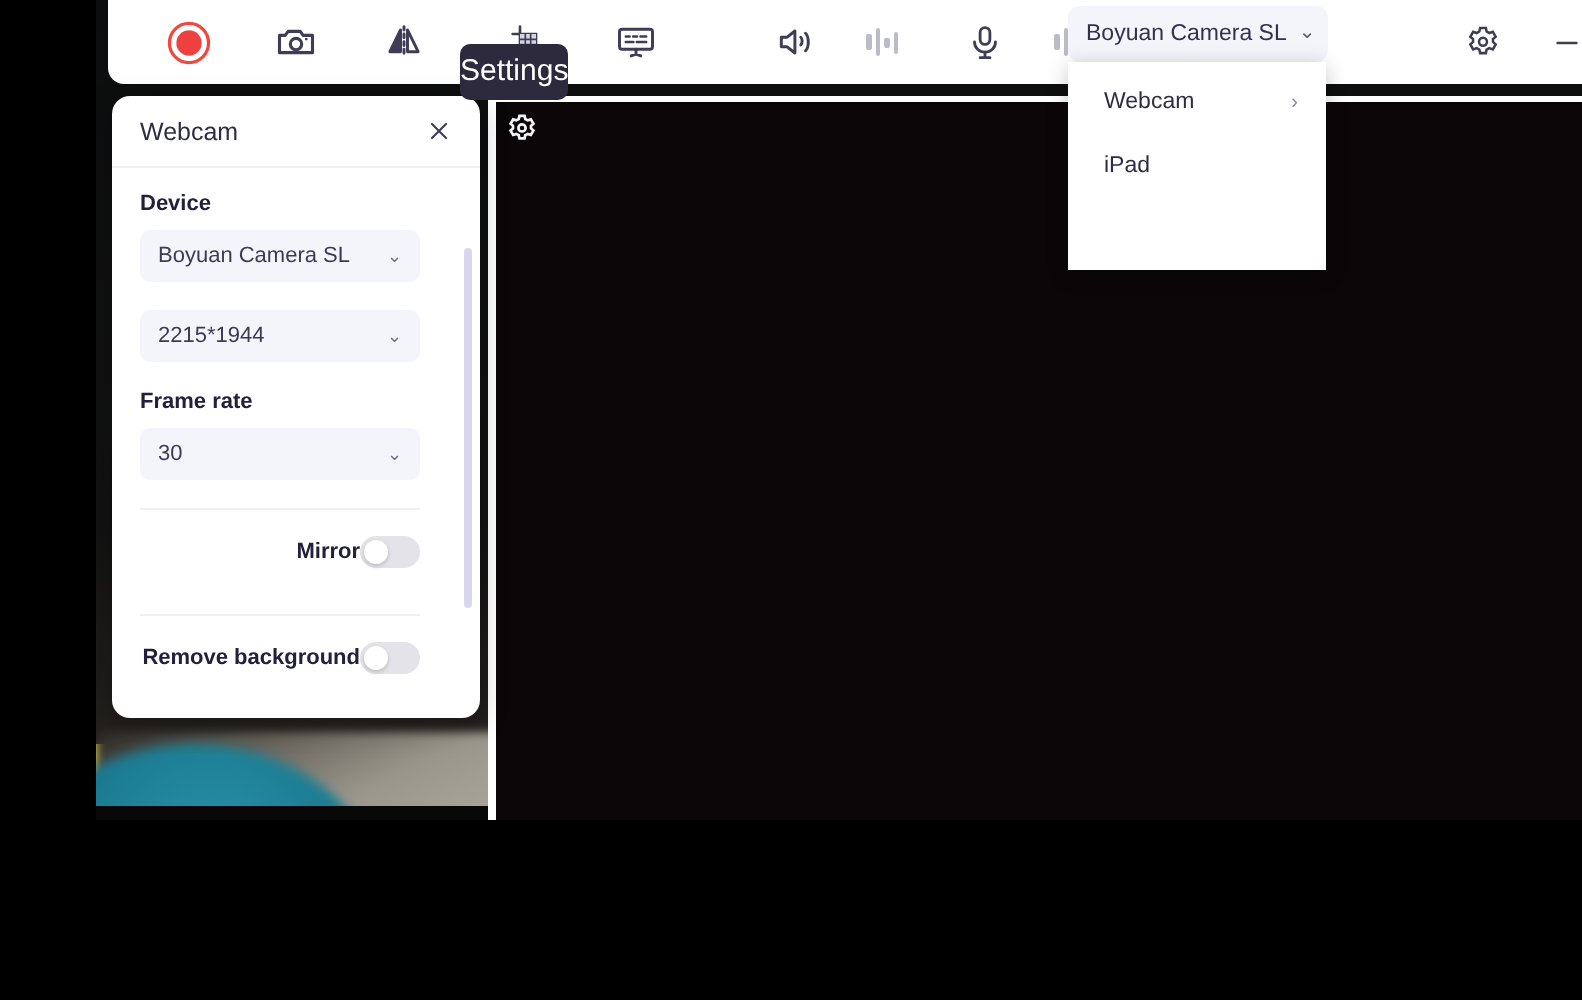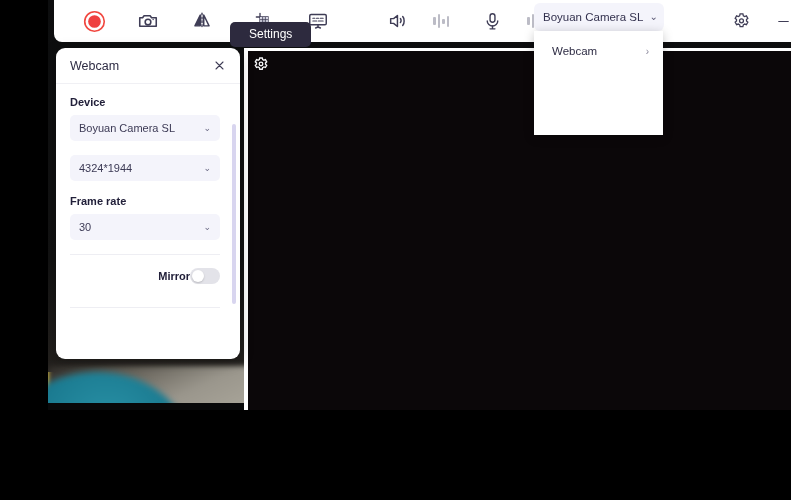--- a/index.html
+++ b/index.html
@@ -146,22 +146,22 @@
   .win-gear { left: 676px; width: 34px; }
   .win-min  { left: 718px; width: 34px; }
   .win-close{ left: 754px; width: 34px; }
 
   
   .tooltip {
     position: absolute;
     left: 182px; top: 22px;
     background: #2d2a3e;
     color: #ffffff;
-    font-size: 12px;
-    padding: 5px 19px 6px;
+    font-size: 15px;
+    padding: 5px 0 6px;
     border-radius: 5px;
     white-space: nowrap;
     z-index: 40;
   }
 
   
   .dropdown {
     position: absolute;
     left: 486px; top: 31px;
     width: 129px; height: 104px;
@@ -203,21 +203,21 @@
     font-size: 12.5px;
     color: #2e2c44;
   }
   .panel-close {
     width: 18px; height: 18px;
     display: flex; align-items: center; justify-content: center;
     color: #3f3d56;
   }
   .panel-body {
     position: relative;
-    padding: 12px 20px 0 14px;
+    padding: 12px 30px 0 14px;
     height: 275px;
   }
   .field-label {
     font-size: 11px;
     font-weight: bold;
     color: #22203a;
     margin-bottom: 7px;
   }
   .select-box {
     height: 26px;
@@ -425,20 +425,24 @@
     </svg>
   </div>
 
   <div class="tooltip">Settings</div>
 
   <div class="dropdown">
     <div class="dd-item">
       <span class="dd-label">Webcam</span>
       <span class="dd-arrow">›</span>
     </div>
+    <div class="dd-item">
+      <span class="dd-label">iPad</span>
+      <span class="dd-arrow"></span>
+    </div>
   </div>
 
   <div class="panel">
 
     <div class="panel-head">
       <span class="panel-title">Webcam</span>
       <span class="panel-close">
         <svg viewBox="0 0 24 24" width="15" height="15" stroke="#3f3d56" stroke-width="1.7" stroke-linecap="round">
           <path d="M6.4 6.4l11.2 11.2M17.6 6.4L6.4 17.6"></path>
         </svg>
@@ -447,39 +451,45 @@
 
     <div class="panel-body">
 
       <div class="field-label">Device</div>
       <div class="select-box">
         <span class="sv">Boyuan Camera SL</span>
         <span class="chev">⌄</span>
       </div>
 
       <div class="select-box">
-        <span class="sv">4324*1944</span>
+        <span class="sv">2215*1944</span>
         <span class="chev">⌄</span>
       </div>
 
       <div class="field-label">Frame rate</div>
       <div class="select-box">
         <span class="sv">30</span>
         <span class="chev">⌄</span>
       </div>
 
       <div class="divider"></div>
 
       <div class="toggle-row">
         <span class="tr-label">Mirror</span>
         <span class="switch">
             <span class="knob"></span>
           </span>
       </div>
 
       <div class="divider"></div>
 
+      <div class="toggle-row">
+        <span class="tr-label">Remove background</span>
+        <span class="switch">
+            <span class="knob"></span>
+          </span>
+      </div>
 
       <div class="panel-scroll"></div>
     </div>
   </div>
 
 </div>
 
 </body></html>

